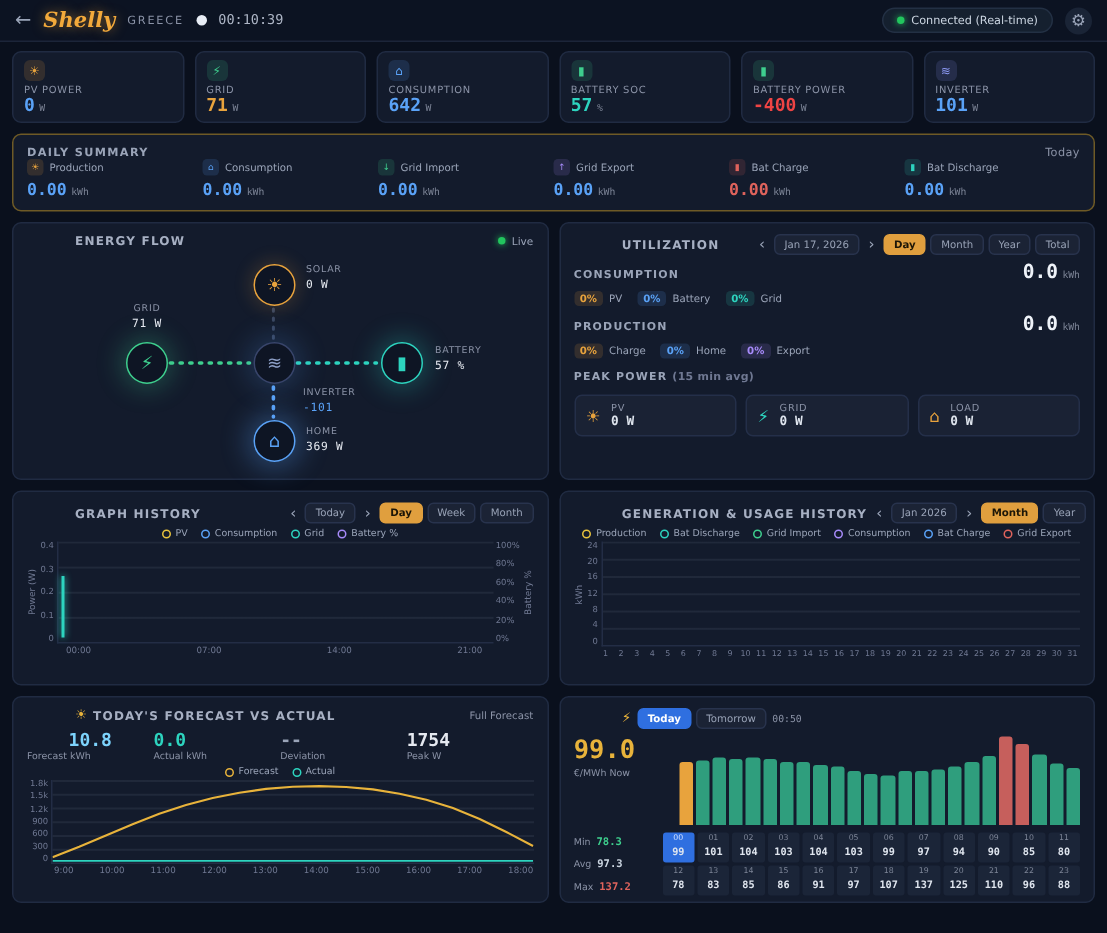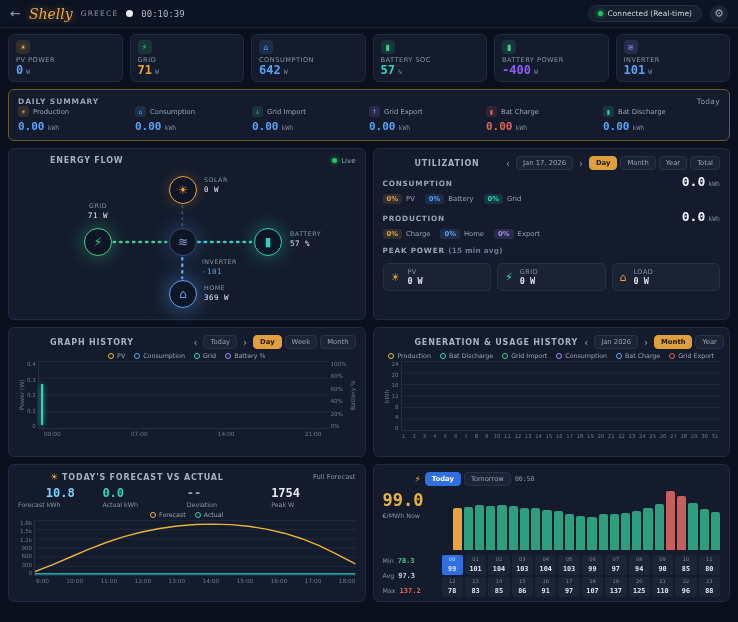--- a/index.html
+++ b/index.html
@@ -3,21 +3,21 @@
 <meta charset="utf-8">
 <style>
   * { box-sizing: border-box; margin: 0; padding: 0; }
   html,body { width:738px; height:622px; overflow:hidden; }
   body { background:#0a101d; color:#dfe5ee; font-family:"DejaVu Sans","Liberation Sans",sans-serif; font-size:10px; }
   .mono { font-family:"DejaVu Sans Mono","Liberation Mono",monospace; }
 
   
   .topbar { height:28px; display:flex; align-items:center; gap:8px; padding:0 10px; background:#0c1322; border-bottom:1px solid #1c2539; }
   .back { color:#9aa4b8; font-size:13px; cursor:pointer; }
-  .brand { font-family:"DejaVu Serif","Liberation Serif",serif; font-style:italic; font-weight:normal; color:#f2a93b; font-size:14px; text-shadow:0 0 8px rgba(242,169,59,.55); }
+  .brand { font-family:"DejaVu Serif","Liberation Serif",serif; font-style:italic; font-weight:bold; color:#f2a93b; font-size:14px; text-shadow:0 0 8px rgba(242,169,59,.55); }
   .region { font-size:7.5px; color:#8b93a7; letter-spacing:1.2px; }
   .dot-sep { width:7px; height:7px; border-radius:50%; background:#e8edf5; }
   .clock { font-size:9px; color:#aeb6c6; }
   .status-pill { margin-left:auto; display:flex; align-items:center; gap:5px; background:#15202f; border:1px solid #233044; border-radius:10px; padding:3px 9px; font-size:7.5px; color:#cbd5e1; }
   .status-dot { width:5px; height:5px; border-radius:50%; background:#22c55e; box-shadow:0 0 5px #22c55e; }
   .gear-btn { width:18px; height:18px; border-radius:50%; background:#1a2436; color:#9aa4b8; display:flex; align-items:center; justify-content:center; font-size:11px; cursor:pointer; }
 
   main { padding:6px 8px; display:flex; flex-direction:column; gap:7px; }
   .row { display:flex; gap:7px; }
   .panel { background:#131b2c; border:1px solid #202b42; border-radius:6px; padding:7px 9px; position:relative; flex:1; min-width:0; }
@@ -164,21 +164,21 @@
         <div class="kpi-value"><span style="color: rgb(90, 162, 247);">642</span><span class="unit">W</span></div>
       </div>
       <div class="kpi-card">
         <span class="icon-box" style="background: rgba(62, 207, 142, 0.15); color: rgb(62, 207, 142);">▮</span>
         <div class="kpi-label">BATTERY SOC</div>
         <div class="kpi-value"><span style="color: rgb(45, 212, 191);">57</span><span class="unit">%</span></div>
       </div>
       <div class="kpi-card">
         <span class="icon-box" style="background: rgba(62, 207, 142, 0.15); color: rgb(62, 207, 142);">▮</span>
         <div class="kpi-label">BATTERY POWER</div>
-        <div class="kpi-value"><span style="color: #8b5cf6;">-400</span><span class="unit">W</span></div>
+        <div class="kpi-value"><span style="color: #ef4444;">-400</span><span class="unit">W</span></div>
       </div>
       <div class="kpi-card">
         <span class="icon-box" style="background: rgba(143, 155, 247, 0.15); color: rgb(143, 155, 247);">≋</span>
         <div class="kpi-label">INVERTER</div>
         <div class="kpi-value"><span style="color: rgb(90, 162, 247);">101</span><span class="unit">W</span></div>
       </div>
     </section>
 
   <section class="panel daily-panel">
     <div class="daily-head">

